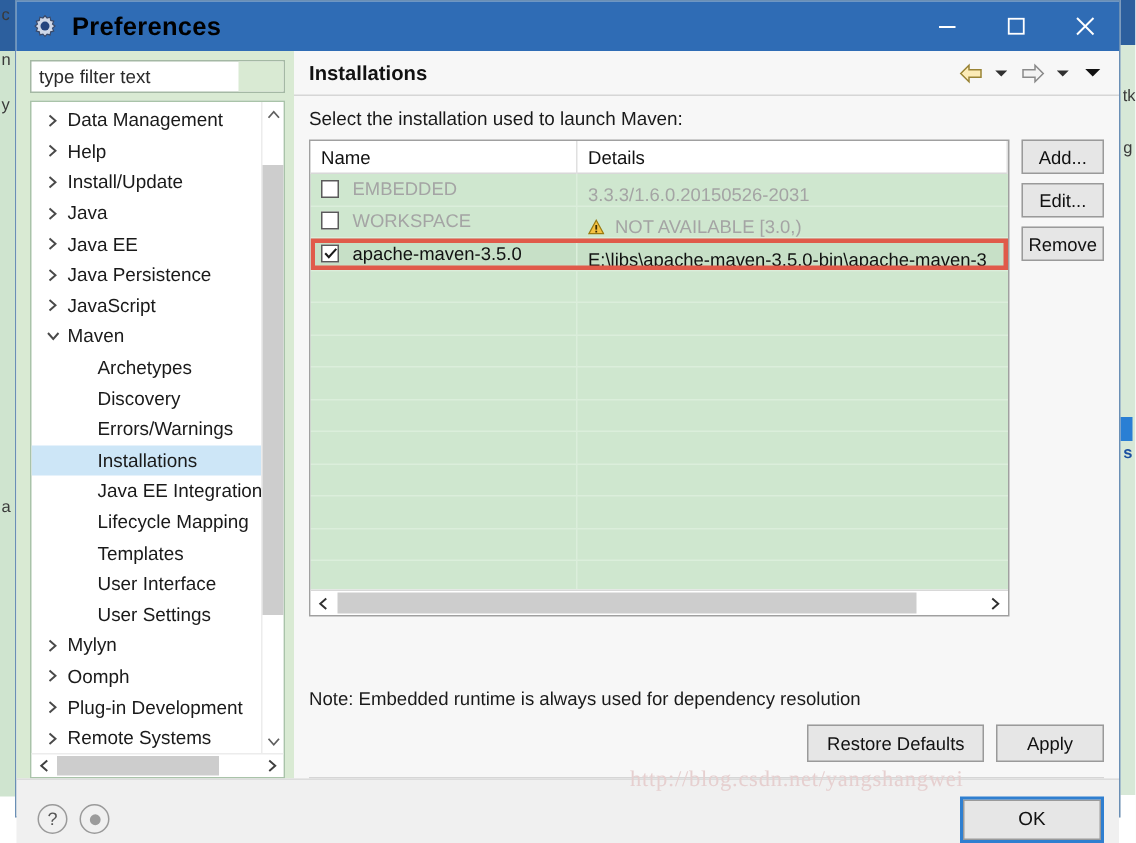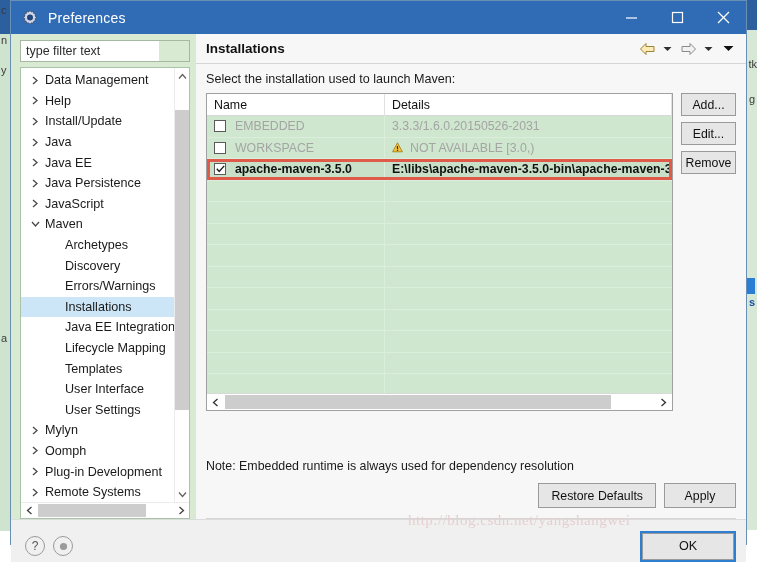--- a/index.html
+++ b/index.html
@@ -59,21 +59,21 @@
     height:33px; background:#2f6cb5; display:flex; align-items:center;
     flex:0 0 33px; position:relative;
   }
   .title-icon {
     width:18px; height:18px; margin-left:10px; position:relative; flex:0 0 18px;
   }
   .gear {
     position:absolute; left:0; top:0; width:18px; height:18px;
   }
   .title-text {
-    color:#ffffff; font-size:14px; margin-left:9px; letter-spacing:0.2px;
+    color:#000000; font-size:17px; margin-left:9px; letter-spacing:0.2px;font-weight:bold;
   }
   .winbtns { margin-left:auto; display:flex; height:33px; }
   .winbtn {
     width:46px; height:33px; display:flex; align-items:center; justify-content:center;
     color:#ffffff;
   }
   .winbtn svg { display:block; }
 
   
   .dlg-body { flex:1 1 auto; display:flex; background:#f0f0f0; position:relative; }
@@ -165,21 +165,21 @@
   }
   .thead { display:flex; height:22px; background:#ffffff; border-bottom:1px solid #d8d8d8; }
   .th {
     font-size:12.4px; color:#111; display:flex; align-items:center; padding-left:7px;
     border-right:1px solid #e0e0e0; height:22px;
   }
   .th.c1 { width:178px; flex:0 0 178px; }
   .th.c2 { flex:1 1 auto; }
   .tbody { flex:1 1 auto; overflow:hidden; background:#cfe7cf; position:relative; }
   .tr {
-    display:flex; height:21.5px; align-items:center; position:relative;
+    display:flex; height:21.5px; align-items:flex-end; position:relative;
     border-bottom:1px solid #dbeedb;
   }
   .td1 { width:178px; flex:0 0 178px; display:flex; align-items:center; padding-left:7px;
          border-right:1px solid #dbeedb; height:21.5px;}
   .td2 { flex:1 1 auto; display:flex; align-items:center; padding-left:7px; font-size:12.3px;
          white-space:nowrap; overflow:hidden; }
   .cb {
     width:12px; height:12px; border:1px solid #5a5a5a; background:#ffffff;
     flex:0 0 12px; display:flex; align-items:center; justify-content:center;
     margin-right:9px;
@@ -232,21 +232,21 @@
   .btn-ok {
     min-width:92px; height:27px; background:#e6e6e6; border:1px solid #9a9a9a;
     outline:2px solid #2f7fd0; outline-offset:0px;
     display:flex; align-items:center; justify-content:center; font-size:12.6px; color:#111;
   }
   .btn-cancel {
     min-width:92px; height:27px; background:#e6e6e6; border:1px solid #9a9a9a;
     display:flex; align-items:center; justify-content:center; font-size:12.6px; color:#111;
   }
   .watermark {
-    position:absolute; left:408px; top:512px; font-size:15px;
+    position:absolute; left:420px; top:512px; font-size:15px;
     color:#e6cfcf; font-family:"Liberation Serif", serif; white-space:nowrap;
     letter-spacing:0.5px; pointer-events:none;
   }
 </style>
 </head>
 <body>
 
 <div id="root">
 
   <div class="bg-left-strip">
@@ -533,21 +533,21 @@
                       <span class="warnicon">
                         <svg width="11" height="11" viewBox="0 0 11 11">
                           <path d="M5.5 0.8 L10.4 9.8 L0.6 9.8 Z" fill="#f5c242" stroke="#9a7a10" stroke-width="0.8"></path>
                           <rect x="4.9" y="4" width="1.2" height="3.1" fill="#3a2b00"></rect>
                           <rect x="4.9" y="7.8" width="1.2" height="1.2" fill="#3a2b00"></rect>
                         </svg>
                       </span>
                       <span class="dim">NOT AVAILABLE [3.0,)</span>
                     </div>
                   </div>
-                  <div class="tr highlight" style="overflow: visible; font-weight: bold;">
+                  <div class="tr highlight" style="overflow: visible;">
                     <div class="td1">
                       <div class="cb">
                         <svg width="9" height="8" viewBox="0 0 9 8">
                           <path d="M0.8 3.8 L3.2 6.4 L8.2 0.9" fill="none" stroke="#1a1a1a" stroke-width="1.4"></path>
                         </svg>
                       </div>
                       <span class="rowname strong">apache-maven-3.5.0</span>
                     </div>
                     <div class="td2">
                       <span class="strong">E:\libs\apache-maven-3.5.0-bin\apache-maven-3</span>

